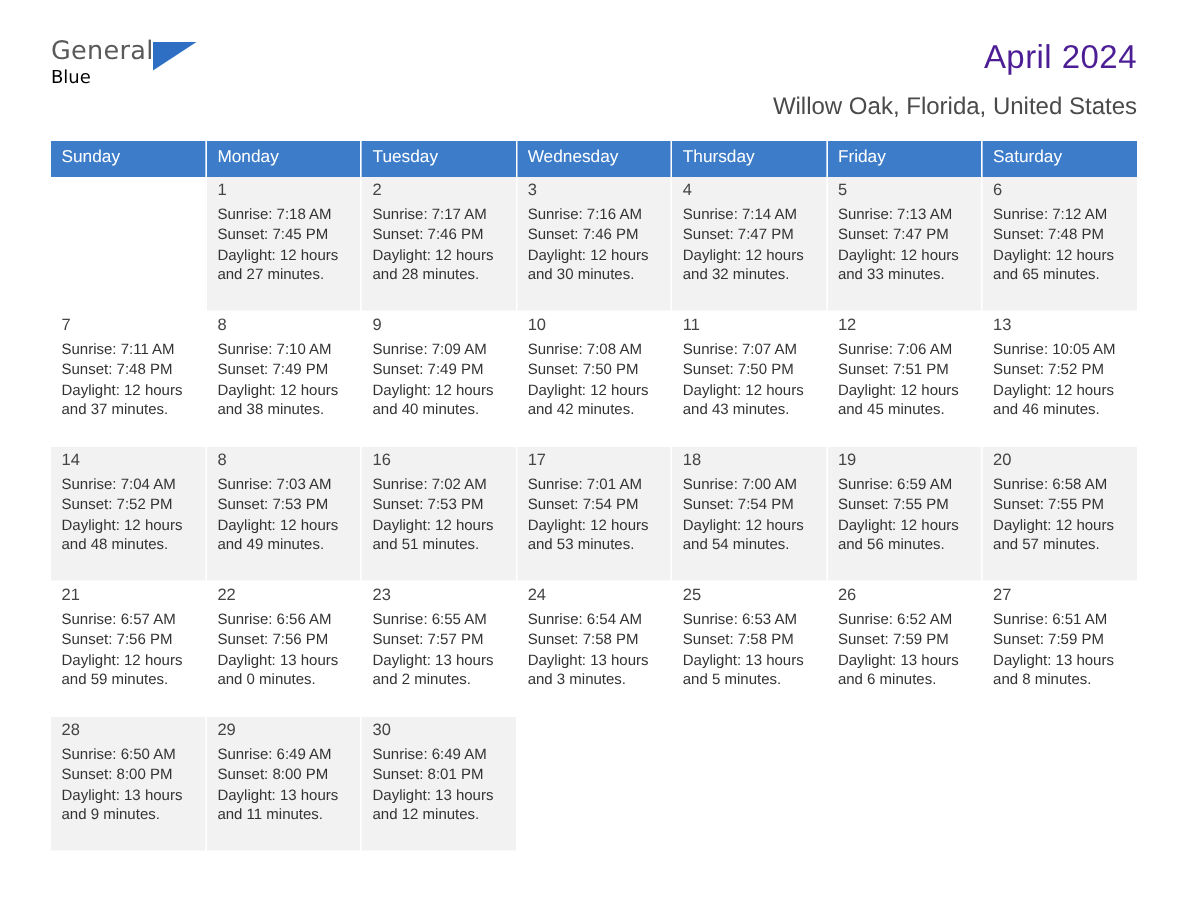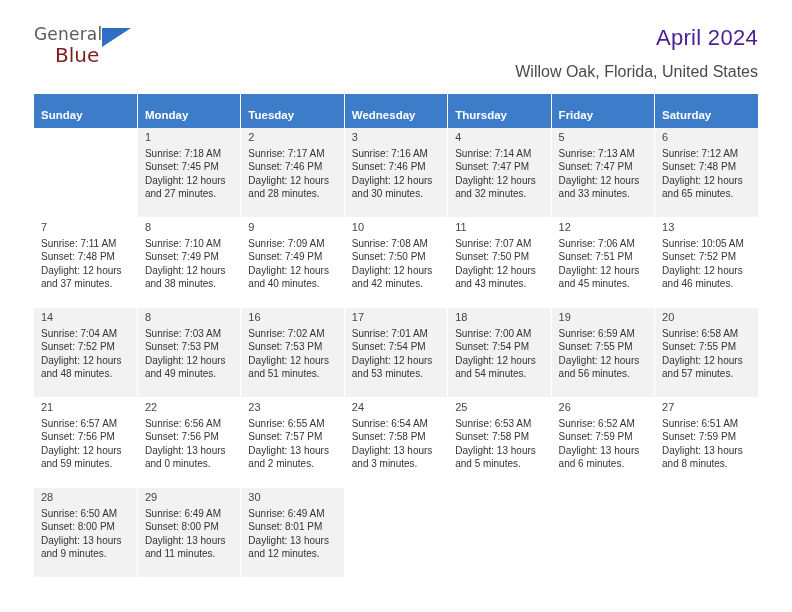--- a/index.html
+++ b/index.html
@@ -34,24 +34,23 @@
     user-select: none;
   }
   .logo .general {
     font-size: 17px;
     color: #5a5a5a;
     letter-spacing: 0.2px;
     font-family: "DejaVu Sans", sans-serif;
   }
   .logo .blue {
     display: block;
-    font-size: 20px;
-    color: #7f1d1d;
+    font-size: 12px;
+    color: #000000;
     margin-top: 2px;
-    margin-left: 21px;
     font-family: "DejaVu Sans", sans-serif;
   }
   .logo .flag {
     position: absolute;
     left: 68px;
     top: 2px;
     width: 0;
     height: 0;
     border-left: 29px solid #2e6fc4;
     border-bottom: 19px solid transparent;
@@ -75,24 +74,24 @@
   
   table.calendar {
     margin-top: 22px;
     width: 724px;
     border-collapse: collapse;
     table-layout: fixed;
   }
   table.calendar th {
     background: #3d7cc9;
     color: #ffffff;
-    font-weight: bold;
+    font-weight: normal;
     font-size: 11.5px;
     text-align: left;
-    padding: 13px 0 5px 7px;
+    padding: 3px 0 5px 7px;
     height: 16px;
     border-right: 1px solid #ffffff;
   }
   table.calendar th:last-child { border-right: none; }
 
   table.calendar td {
     vertical-align: top;
     font-size: 10px;
     line-height: 13.6px;
     padding: 3px 0 6px 7px;

